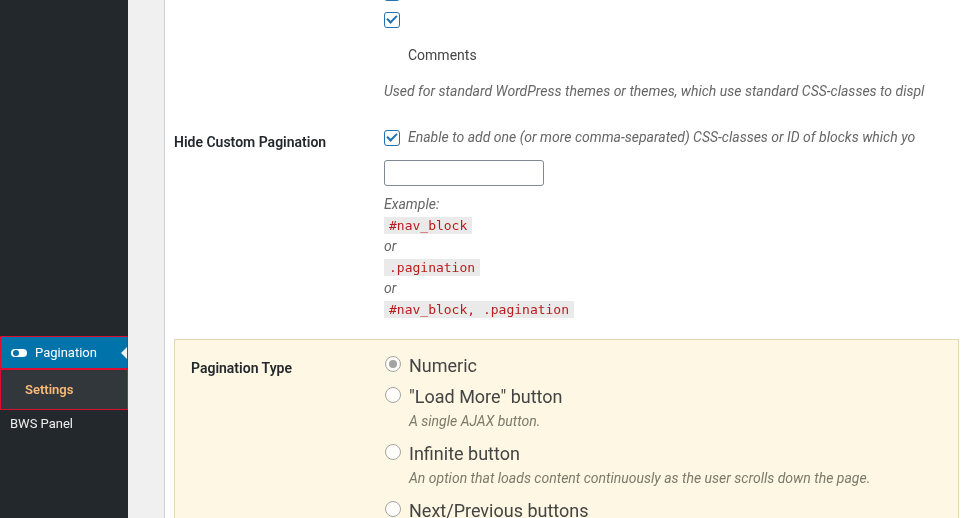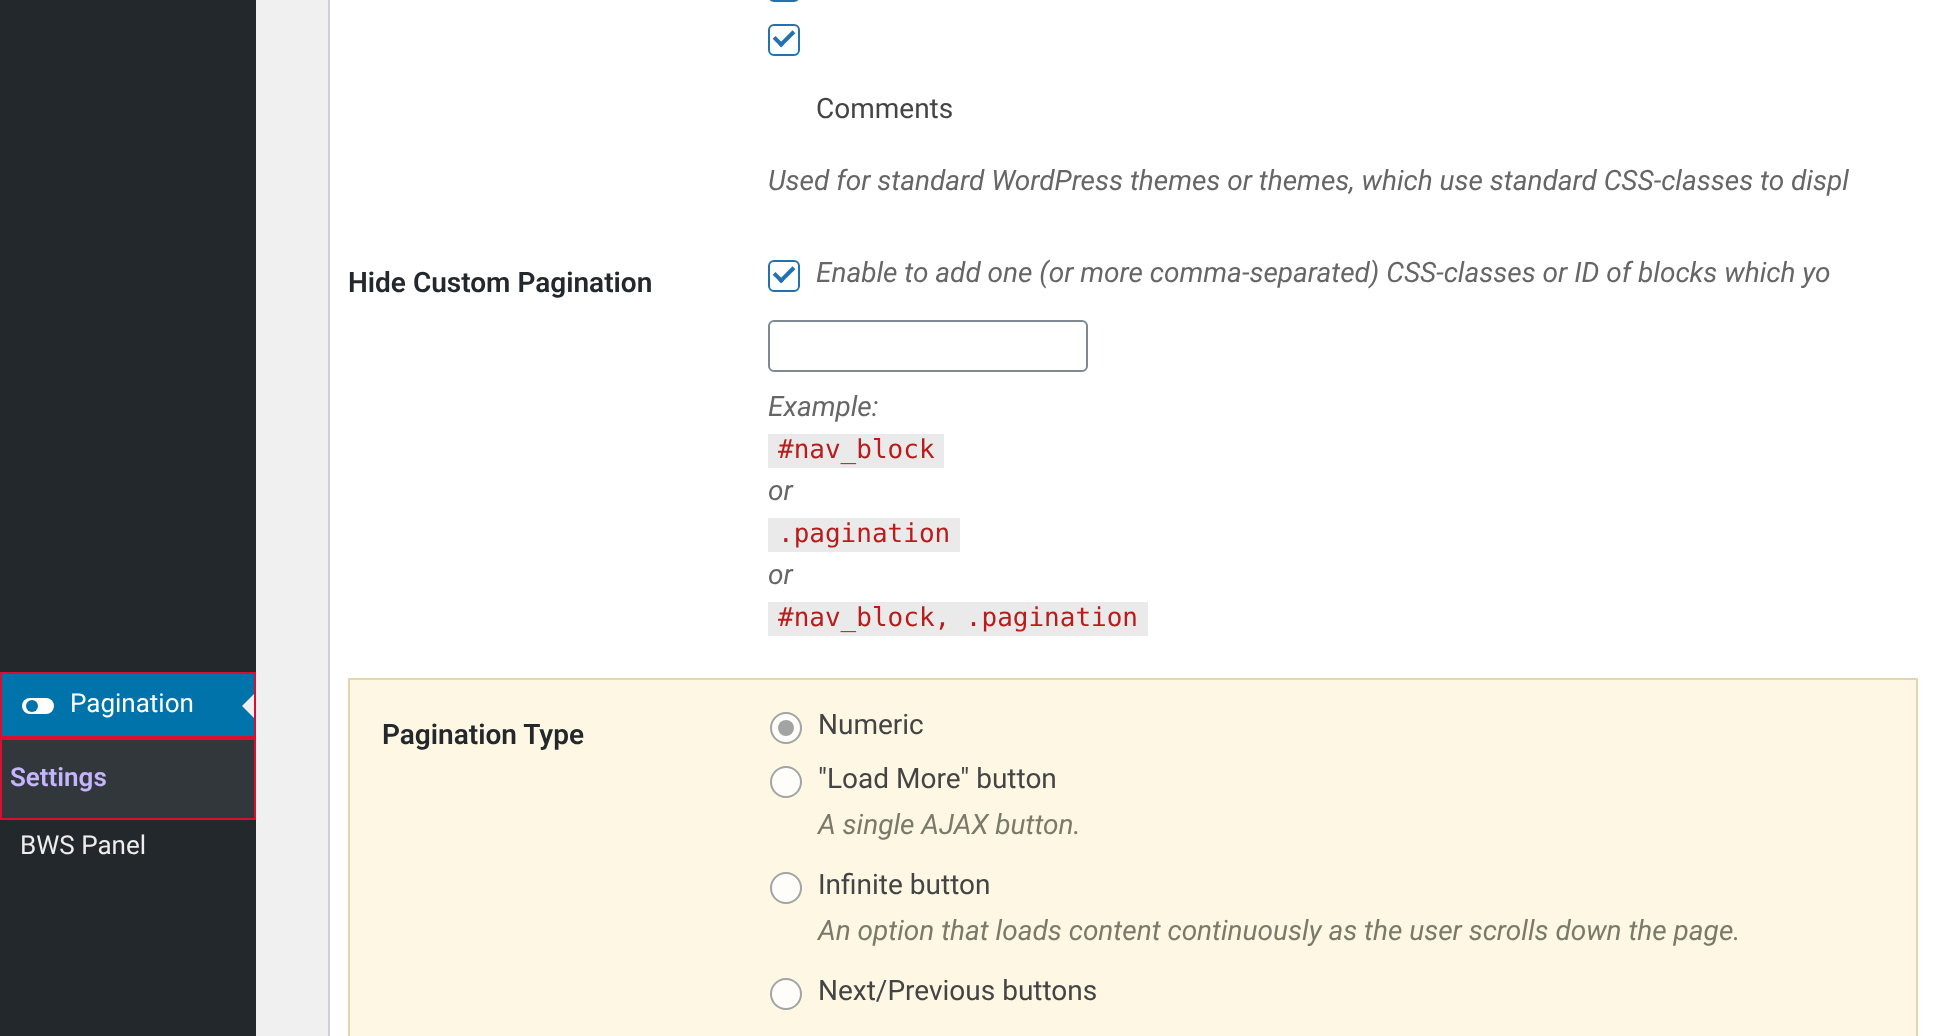--- a/index.html
+++ b/index.html
@@ -41,22 +41,22 @@
     margin-top: -6px;
     border: 6px solid transparent;
     border-right-color: #f0f0f1;
   }
   .nav-sub {
     background: #32373c;
     padding: 6px 0;
     border: 1px solid #d90e31;
   }
   .nav-sub .sub-item {
-    padding: 6px 4px;
-    color: #c4b5fd;
+    padding: 6px 24px;
+    color: #fdba74;
     font-size: 13px;
     font-weight: 600;
     cursor: pointer;
   }
   .nav-plain {
     padding: 6px 10px;
     color: #eee;
     font-size: 13px;
     cursor: pointer;
   }
@@ -220,21 +220,21 @@
     width: 8px; height: 8px;
     border-radius: 50%;
     background: #8c8f94;
   }
   .radio-row {
     display: flex;
     align-items: flex-start;
     gap: 8px;
     margin-bottom: 6px;
   }
-  .radio-label { font-size: 14px; color: #444; }
+  .radio-label { font-size: 18px; color: #444; }
   .radio-desc {
     font-style: italic;
     color: #7a7a6a;
     font-size: 14px;
     margin: 0 0 14px 24px;
   }
 
 </style>
 </head>
 <body>

